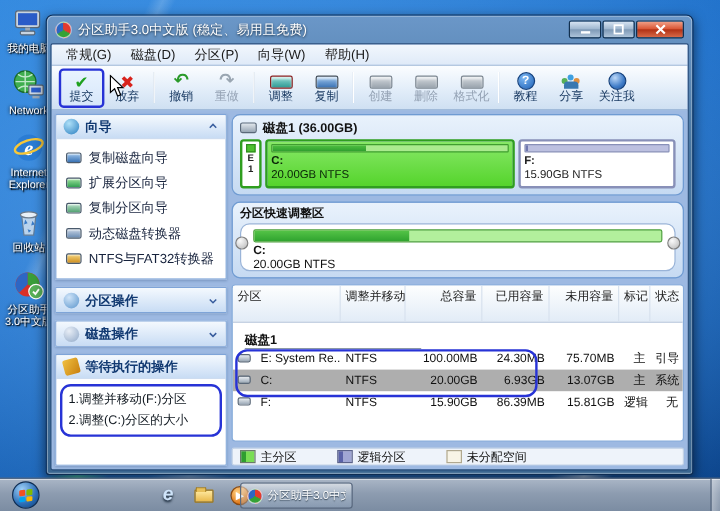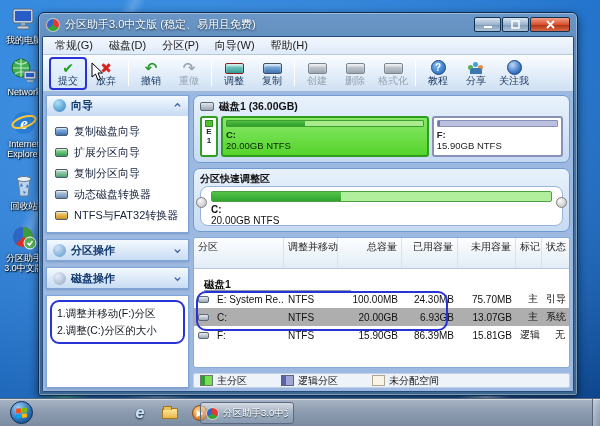--- a/index.html
+++ b/index.html
@@ -435,20 +435,24 @@
             <div class="phead" style="border-bottom:none">
               <span class="secico ico-disk"></span>
               <span class="ptitle">磁盘操作</span>
               <svg class="chev" viewBox="0 0 10 10">
                   <path d="M2 4 L5 7 L8 4" stroke="#3a5e9e" fill="none" stroke-width="1.4"></path>
                 </svg>
             </div>
           </div>
 
           <div class="panel" style="flex:1">
+            <div class="phead">
+              <span class="ico-pend"></span>
+              <span class="ptitle">等待执行的操作</span>
+            </div>
             <div class="pending-content">
               <div class="pending-box">
                 <div class="pitem">1.调整并移动(F:)分区</div>
                 <div class="pitem">2.调整(C:)分区的大小</div>
               </div>
             </div>
           </div>
         </div>
 
         <div class="main">

